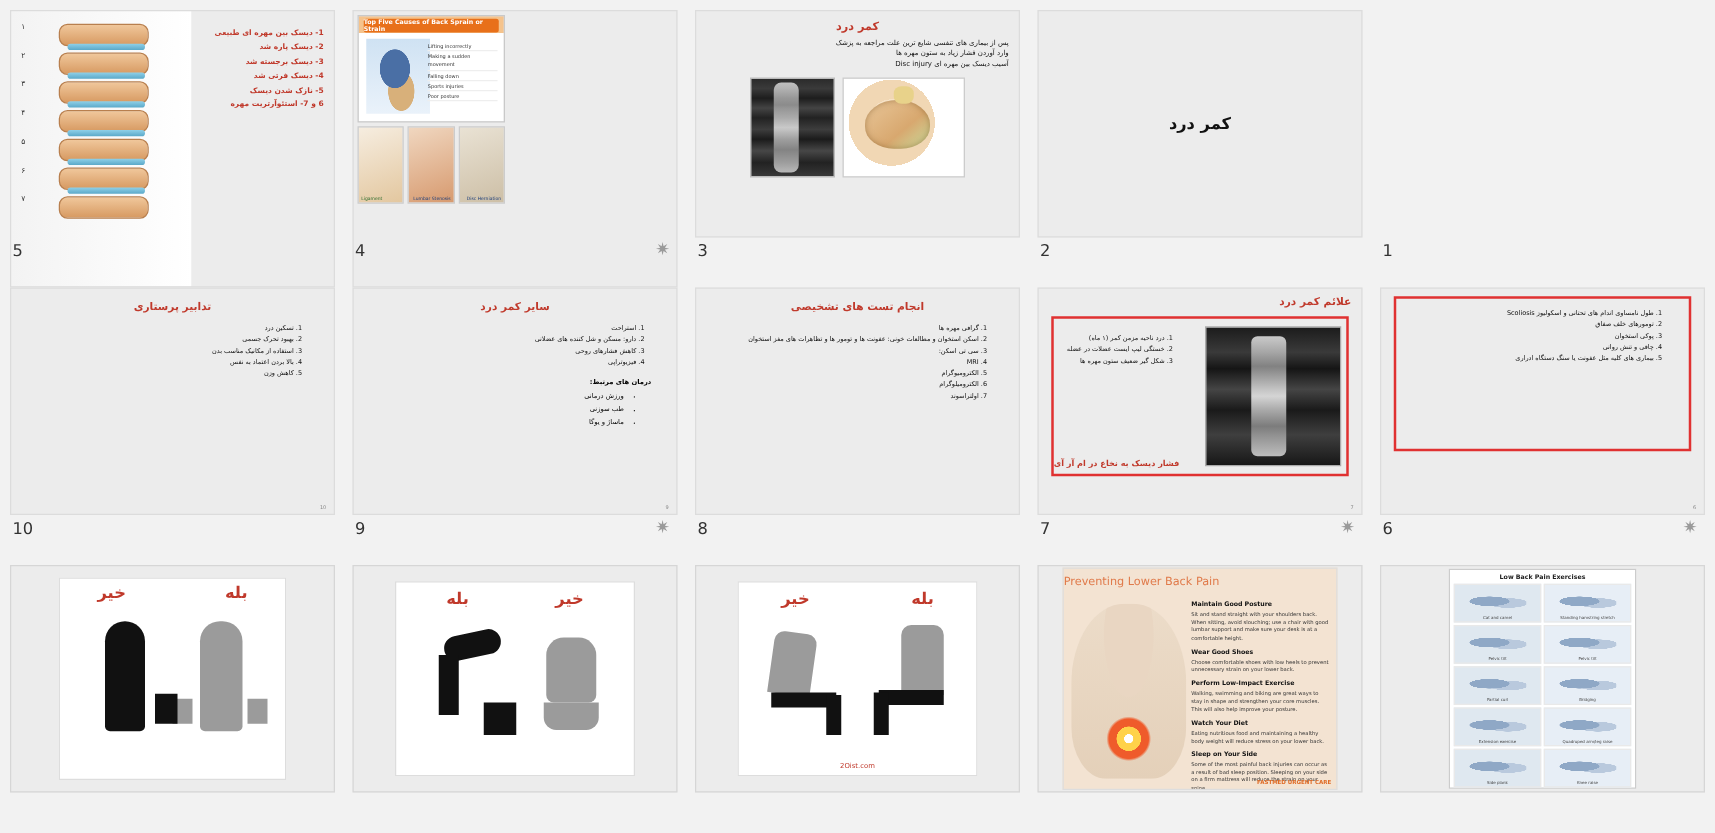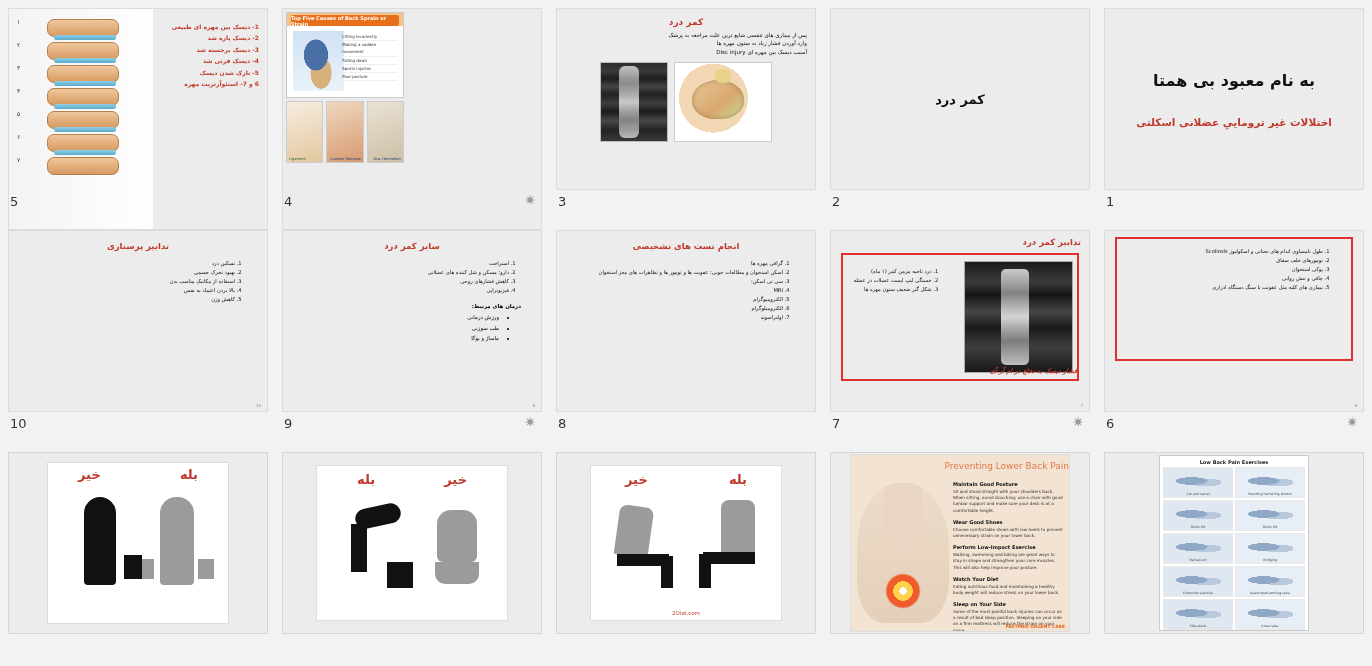--- a/index.html
+++ b/index.html
@@ -179,21 +179,21 @@
     width:48%;margin:6px 4px;border:1px solid #aaa;
     background:
       linear-gradient(180deg,#1c1c1c,#3a3a3a 18%,#151515 30%,#454545 45%,#1a1a1a 60%,#3f3f3f 78%,#171717 100%);
     position:relative;
   }
   .s7 .mri2:after{
     content:"";position:absolute;left:34%;top:6%;width:26%;height:88%;
     background:linear-gradient(180deg,#dcdcdc,#8d8d8d,#e6e6e6,#848484,#cecece);opacity:.9;border-radius:5px;
   }
   .s7 .caption{
-    position:absolute;bottom:4px;right:0;left:0;text-align:right;color:#c0392b;font-size:6.5px;font-weight:bold;font-style:italic;
+    position:absolute;bottom:4px;right:0;left:0;text-align:left;color:#c0392b;font-size:6.5px;font-weight:bold;
   }
 
   
   .tslide{padding:10px 10px 0 10px;box-sizing:border-box;}
   .sub{margin:8px 10px 0 18px;font-size:5.4px;line-height:1.7;}
   .sub .lbl{font-weight:bold;text-align:right;margin-bottom:2px;}
   .sub ul{list-style:disc;}
 
   
   .s11{display:flex;align-items:center;justify-content:center;background:#ececec;}
@@ -213,21 +213,21 @@
     background:radial-gradient(ellipse at 40% 50%,#8fa8c6 0 38%,transparent 39%),
                radial-gradient(ellipse at 70% 60%,#b9c9dd 0 32%,transparent 33%);
   }
   .s11 .g .gl{position:absolute;bottom:1px;left:0;right:0;text-align:center;font-size:3.2px;color:#444;direction:ltr;}
 
   .s12{display:flex;align-items:center;justify-content:center;background:#ececec;}
   .s12 .poster2{
     width:218px;height:176px;background:#f3e3d2;border:1px solid #ddd;position:relative;overflow:hidden;
     direction:ltr;
   }
-  .s12 .pt{color:#e07a4a;font-size:9px;text-align:right;padding-top:6px;font-weight:normal;}
+  .s12 .pt{color:#e07a4a;font-size:9px;text-align:left;padding-top:6px;font-weight:normal;}
   .s12 .silh{
     position:absolute;left:6px;top:28px;width:92px;height:140px;
     background:radial-gradient(ellipse at 50% 18%,#e9d6c2 0 30%,transparent 31%),
                linear-gradient(180deg,#ecdcc9,#e4d0b9);
     border-radius:46% 46% 30% 30%;
   }
   .s12 .glow{
     position:absolute;left:34px;top:118px;width:36px;height:36px;border-radius:50%;
     background:radial-gradient(circle,#ffffff 0 14%,#ffd24a 15% 38%,#ef5b2b 39% 62%,rgba(239,91,43,0) 70%);
   }
@@ -246,24 +246,20 @@
   .fig{position:absolute;}
   .fig.gray{background:#9b9b9b;}
   .fig.black{background:#111;}
 </style>
 </head>
 <body>
 
 <div class="deck">
 
   <div class="cell">
-    <div class="slide plain s1">
-      <div class="l1">به نام معبود بی همتا</div>
-      <div class="l2">اختلالات غیر تروماییِ عضلانی اسکلتی</div>
-    </div>
     <div class="meta">
       <span class="num">1</span>
     </div>
   </div>
 
   <div class="cell">
     <div class="slide plain s2">
       <div class="t">کمر درد</div>
     </div>
     <div class="meta">
@@ -374,21 +370,21 @@
       <div class="pg">6</div>
     </div>
     <div class="meta">
       <span class="num">6</span>
       <span class="star">✷</span>
     </div>
   </div>
 
   <div class="cell">
     <div class="slide plain s7">
-      <div class="title-right">تدابیر کمر درد</div>
+      <div class="title-right">علائم کمر درد</div>
       <div class="inner">
         <div class="txt">
           <ol class="body-xs">
             <li>درد ناحیه مزمن کمر (۱ ماه)</li>
             <li>خستگی لیپ ایست عضلات در عضله</li>
             <li>شکل گیر ضعیف ستون مهره ها</li>
           </ol>
         </div>
         <div class="mri2"></div>
         <div class="caption">فشار دیسک به نخاع در ام آر آی</div>

